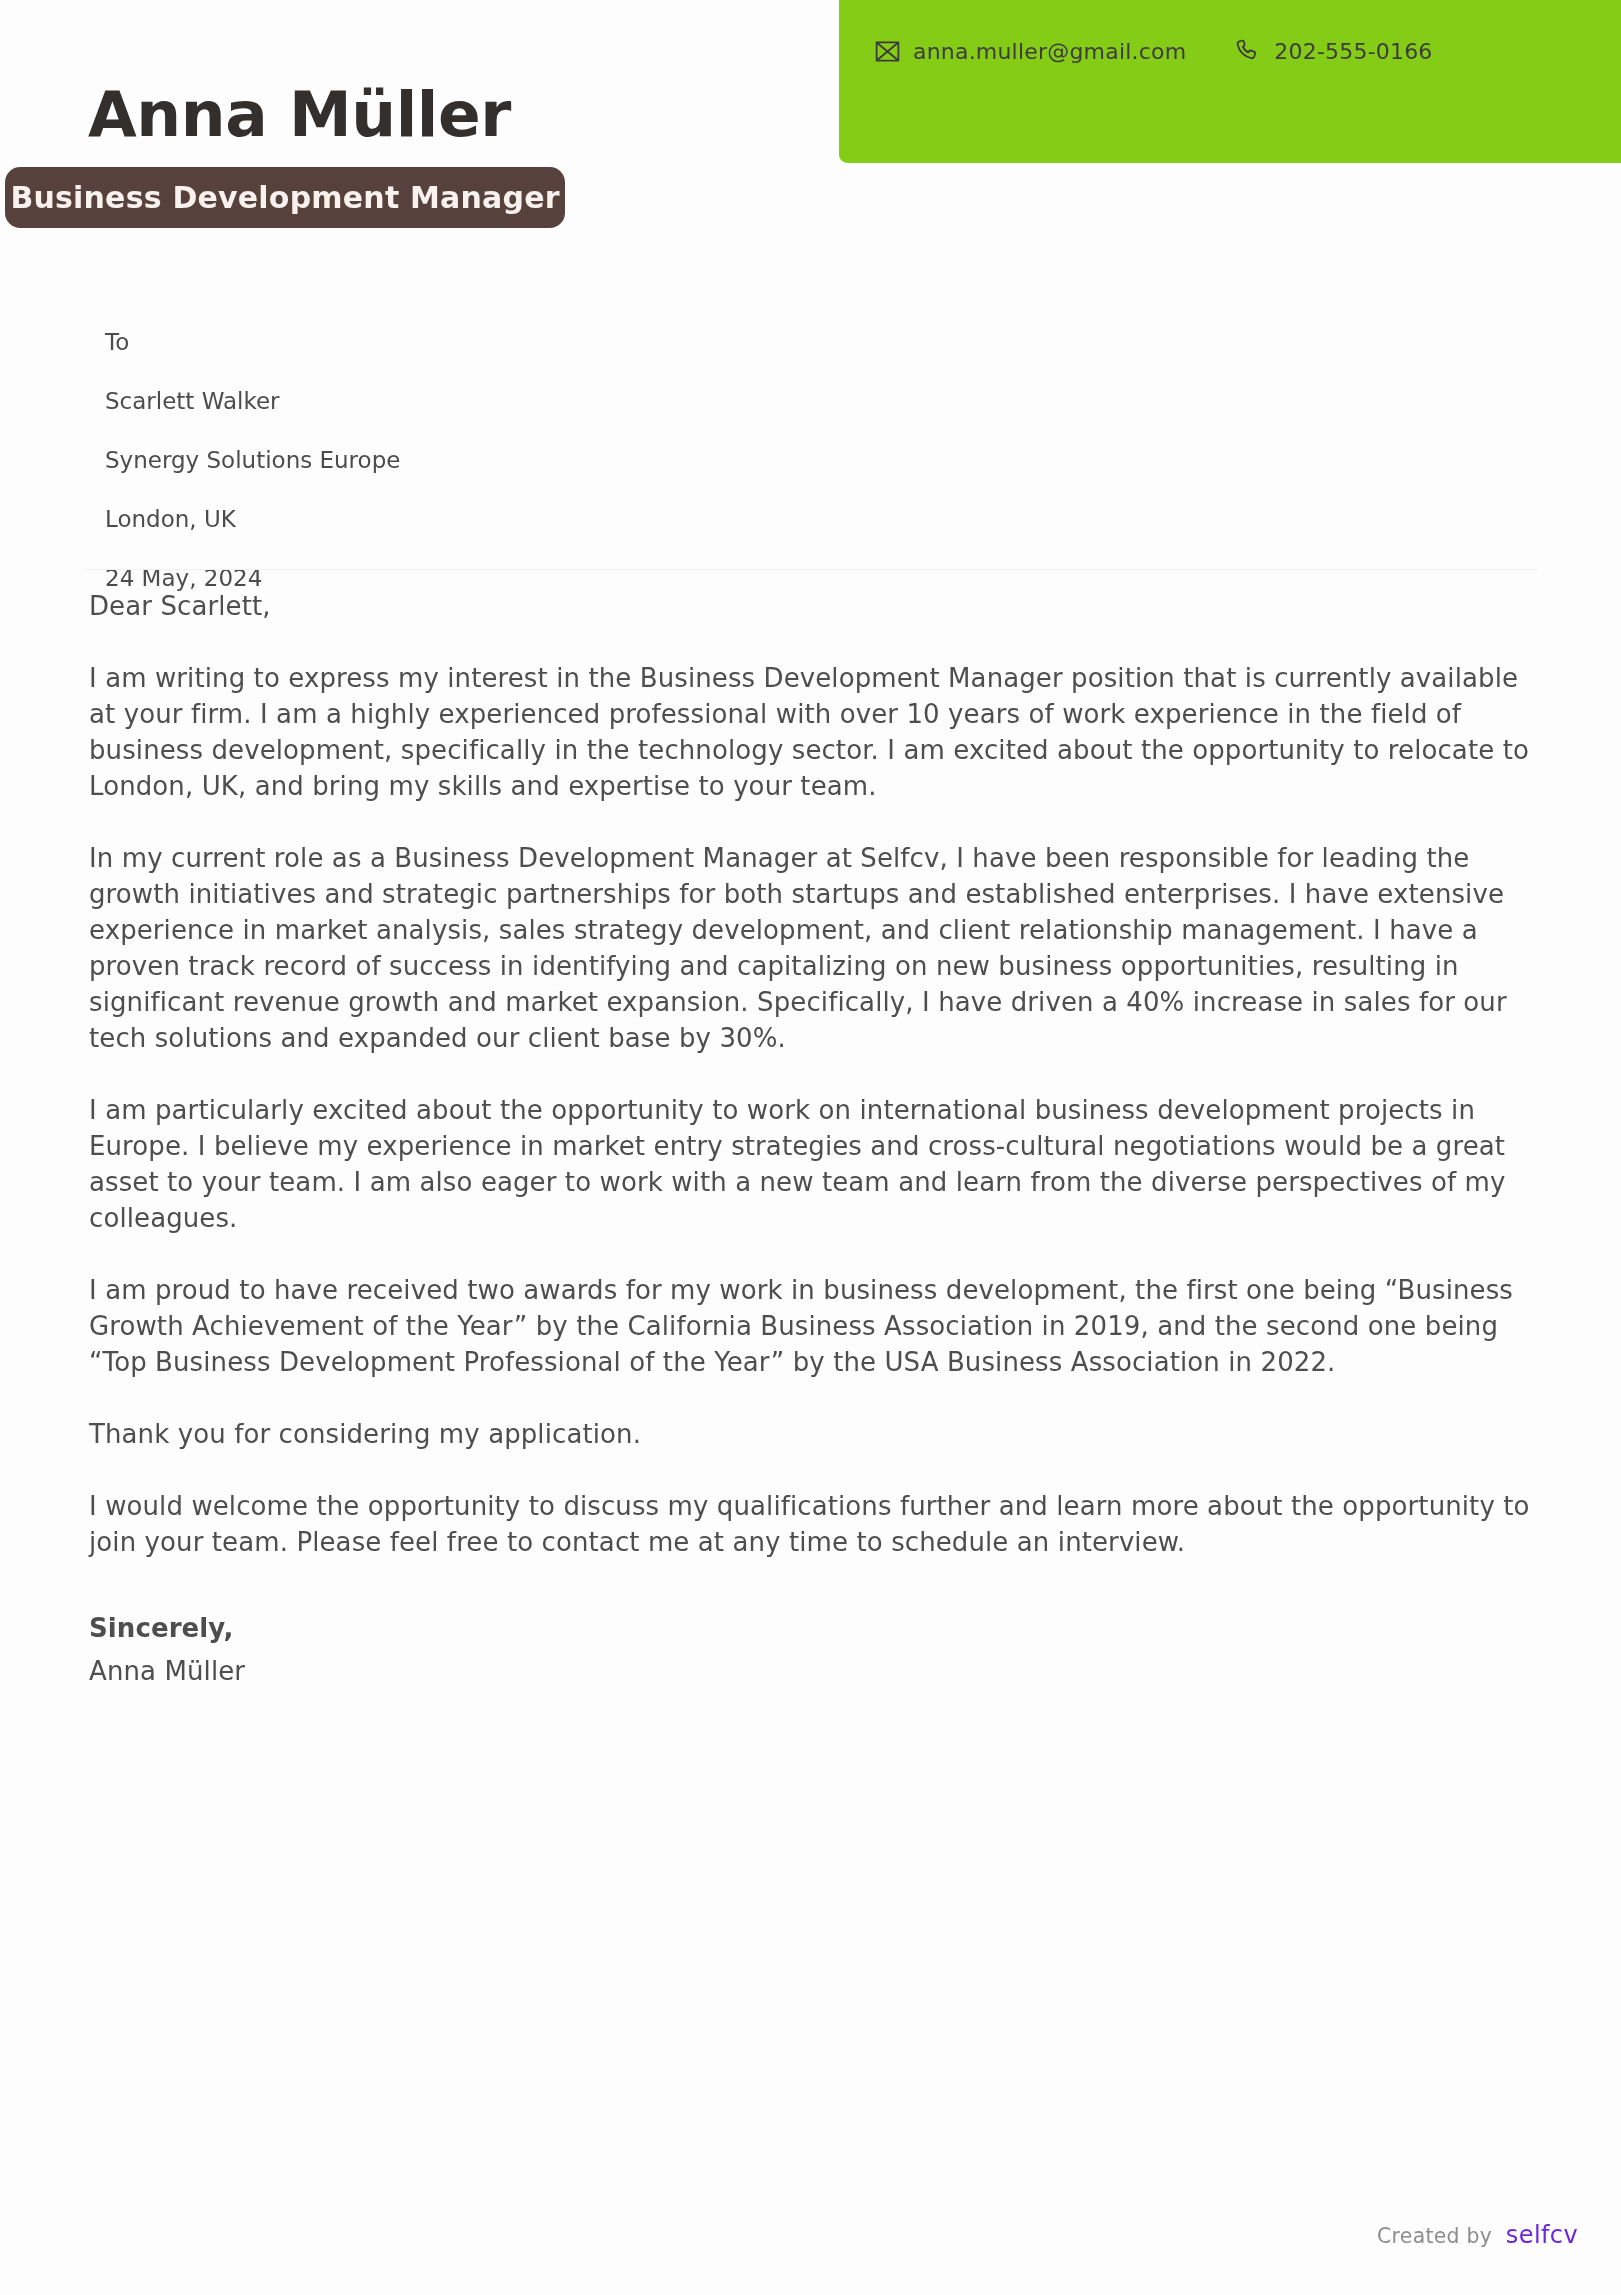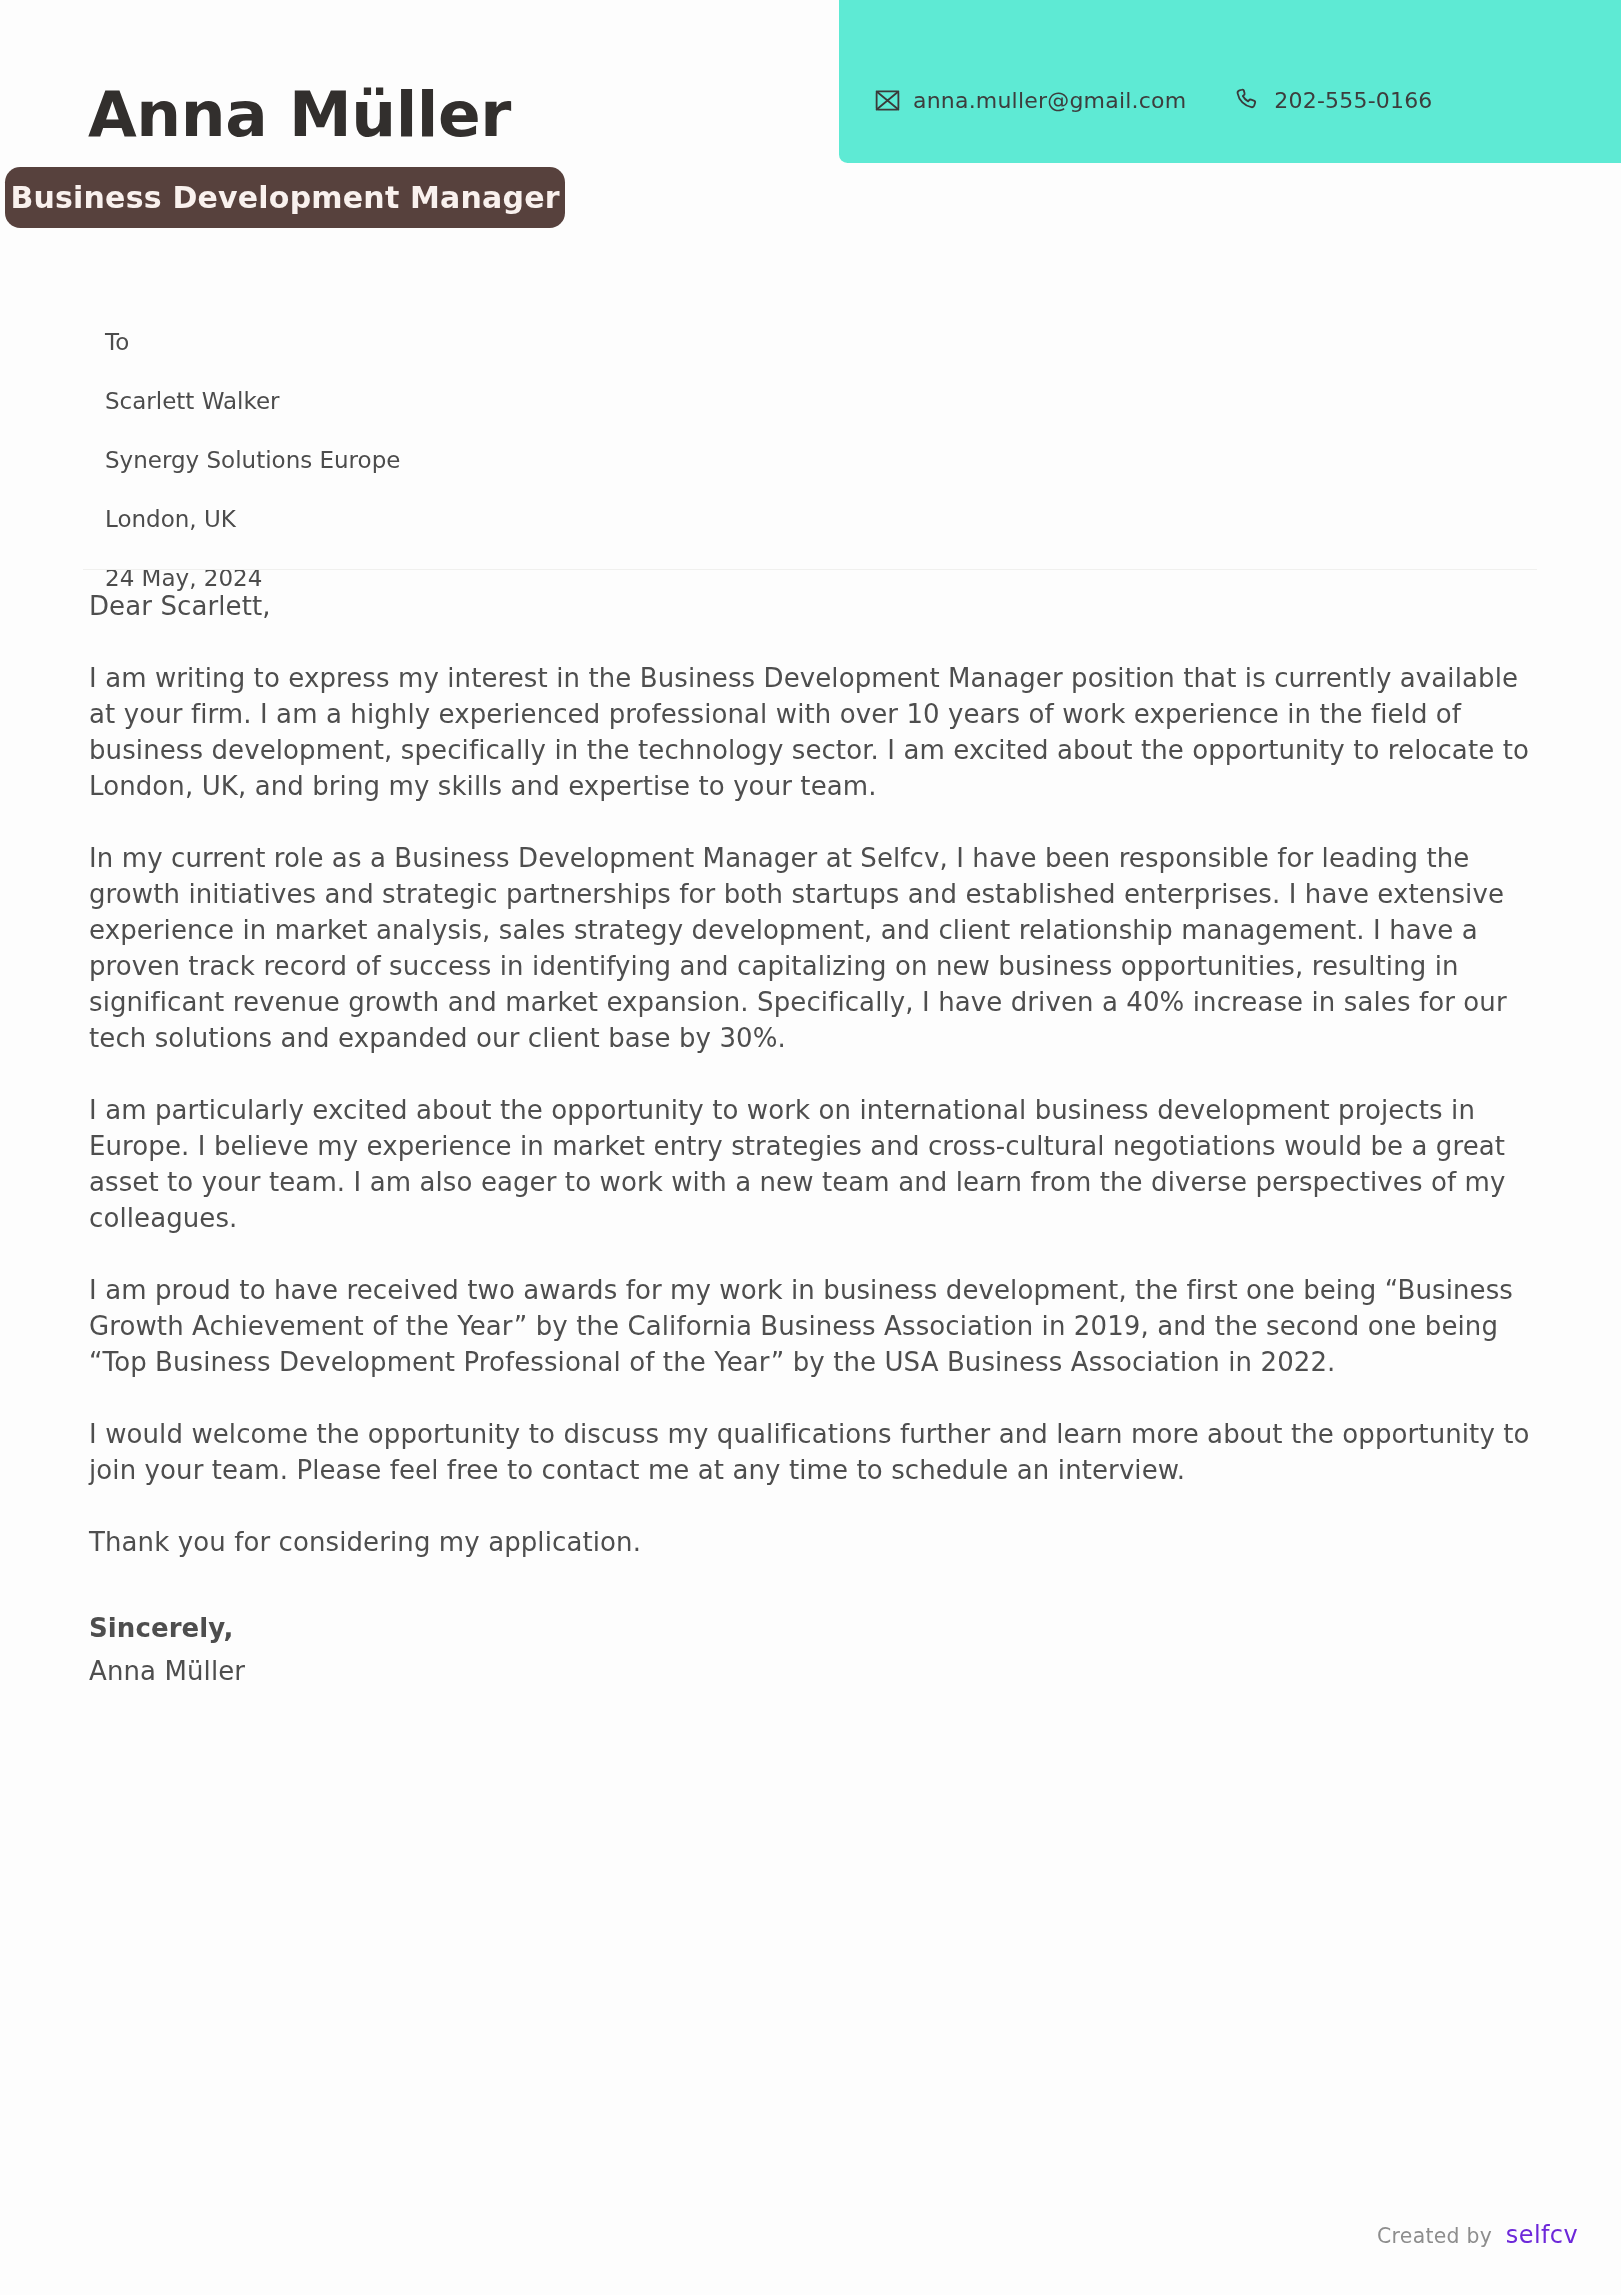--- a/index.html
+++ b/index.html
@@ -12,25 +12,25 @@
     font-family: "DejaVu Sans", "Liberation Sans", sans-serif;
     color: #4e4e4e;
     overflow: hidden;
   }
 
   
   .contact-block {
     position: absolute;
     left: 839px; top: 0; right: 0;
     height: 163px;
-    background: #5eead4;
+    background: #84cc16;
     border-bottom-left-radius: 8.5px;
     padding: 37px 0 0 34px;
     display: flex;
-    flex-direction: row;
+    flex-direction: column;
     gap: 22px;
   }
   .contact-row { display: flex; align-items: center; gap: 48px; }
   .contact-item { display: flex; align-items: center; gap: 11px; }
   .contact-item span {
     font-size: 22px;
     color: #3d3d3d;
     letter-spacing: 0.2px;
     white-space: nowrap;
   }
@@ -145,22 +145,22 @@
 </div>
 
 <div class="divider"></div>
 
 <div class="letter">
   <p>Dear Scarlett,</p>
   <p>I am writing to express my interest in the Business Development Manager position that is currently available at your firm. I am a highly experienced professional with over 10 years of work experience in the field of business development, specifically in the technology sector. I am excited about the opportunity to relocate to London, UK, and bring my skills and expertise to your team.</p>
   <p>In my current role as a Business Development Manager at Selfcv, I have been responsible for leading the growth initiatives and strategic partnerships for both startups and established enterprises. I have extensive experience in market analysis, sales strategy development, and client relationship management. I have a proven track record of success in identifying and capitalizing on new business opportunities, resulting in significant revenue growth and market expansion. Specifically, I have driven a 40% increase in sales for our tech solutions and expanded our client base by 30%.</p>
   <p>I am particularly excited about the opportunity to work on international business development projects in Europe. I believe my experience in market entry strategies and cross-cultural negotiations would be a great asset to your team. I am also eager to work with a new team and learn from the diverse perspectives of my colleagues.</p>
   <p>I am proud to have received two awards for my work in business development, the first one being “Business Growth Achievement of the Year” by the California Business Association in 2019, and the second one being “Top Business Development Professional of the Year” by the USA Business Association in 2022.</p>
+  <p>Thank you for considering my application.</p>
   <p>I would welcome the opportunity to discuss my qualifications further and learn more about the opportunity to join your team. Please feel free to contact me at any time to schedule an interview.</p>
-  <p>Thank you for considering my application.</p>
   <p class="closing">Sincerely,</p>
   <p class="signature">Anna Müller</p>
 </div>
 
 <div class="footer">
   <span class="created-by">Created by</span>
   <span class="brand">selfcv</span>
 </div>
 
 

